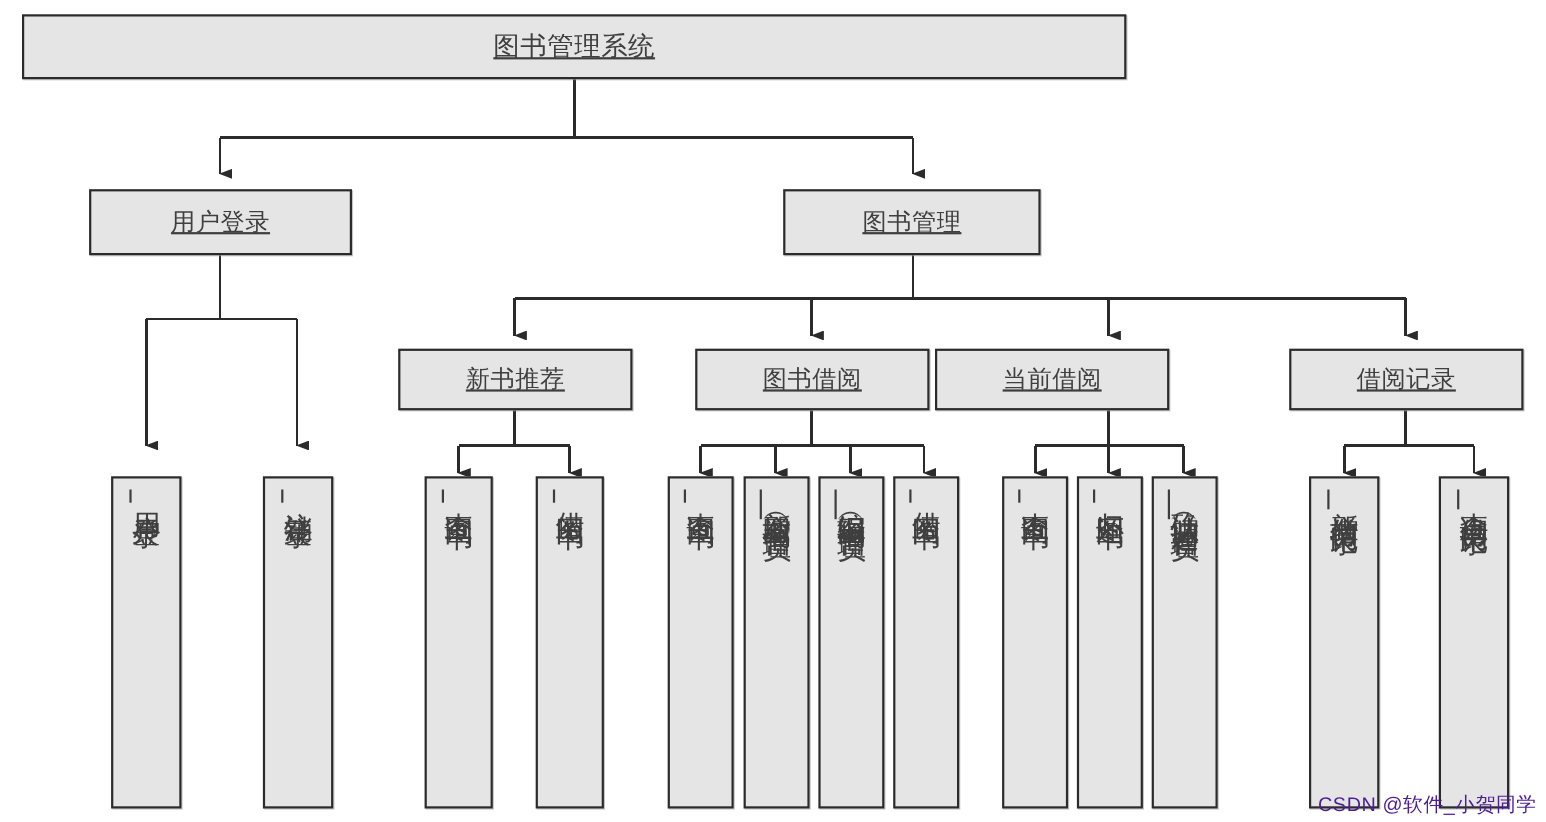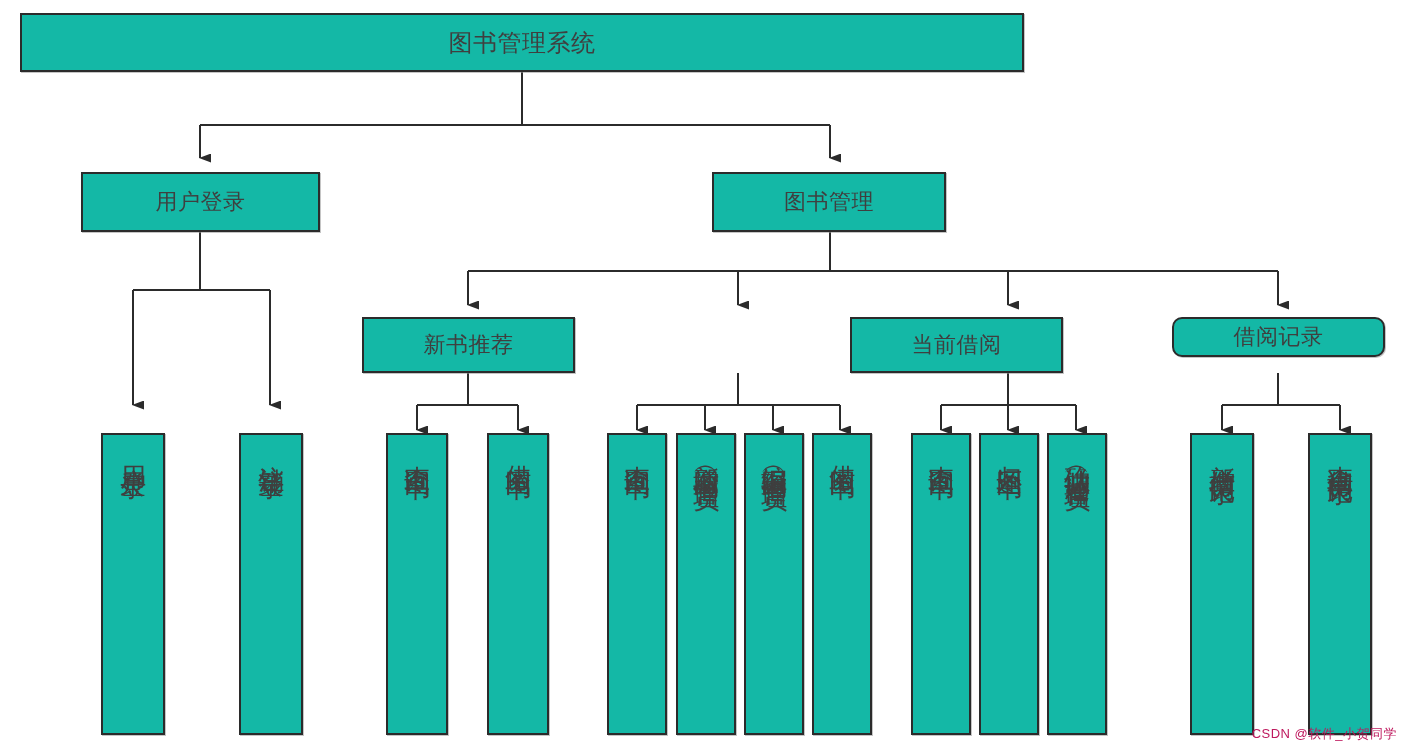--- a/index.html
+++ b/index.html
@@ -19,27 +19,28 @@
   #connector-layer{
     position:absolute;
     left:0; top:0;
     width:1405px; height:747px;
     pointer-events:none;
   }
   
   .node{
     position:absolute;
     box-sizing:border-box;
-    background:#14b8a6;
+    background:#e5e5e5;
     border:2px solid #2b2b2b;
     display:flex;
     align-items:center;
     justify-content:center;
     color:#3d3d3d;
     box-shadow:1px 1px 0 0 rgba(150,150,150,.55);
+    text-decoration:underline;
   }
   .node-label{
     display:block;
     text-align:center;
     line-height:1.25;
     color:#3f3f3f;
     letter-spacing:.5px;
     white-space:nowrap;
   }
   
@@ -62,22 +63,22 @@
     font-size:26px;
     line-height:1.05;
     letter-spacing:3px;
     white-space:nowrap;
   }
   
   #watermark{
     position:absolute;
     right:8px;
     bottom:4px;
-    font-size:13px;
-    color:#be185d;
+    font-size:18px;
+    color:#4c1d95;
     letter-spacing:.5px;
     white-space:nowrap;
     user-select:none;
   }
 </style>
 </head>
 <body>
 
 <div id="diagram-canvas">
 
@@ -141,26 +142,29 @@
   </div>
 
   <div class="node horizontal branch" style="left:712px; top:172px; width:234px; height:60px;justify-content:center;">
     <span class="node-label">图书管理</span>
   </div>
 
   <div class="node horizontal branch" style="left:362px; top:317px; width:213px; height:56px;">
     <span class="node-label">新书推荐</span>
   </div>
 
+  <div class="node horizontal branch" style="left:632px; top:317px; width:213px; height:56px;">
+    <span class="node-label">图书借阅</span>
+  </div>
 
   <div class="node horizontal branch" style="left:850px; top:317px; width:213px; height:56px;">
     <span class="node-label">当前借阅</span>
   </div>
 
-  <div class="node horizontal branch" style="left:1172px; top:317px; width:213px; height:40px;border-radius:10px;">
+  <div class="node horizontal branch" style="left:1172px; top:317px; width:213px; height:56px;">
     <span class="node-label">借阅记录</span>
   </div>
 
   <div class="node leaf" style="left:101px; top:433px; width:64px; height:302px;">
     <span class="node-label">用户登录</span>
   </div>
   <div class="node leaf" style="left:239px; top:433px; width:64px; height:302px;">
     <span class="node-label">注销登录</span>
   </div>
 

